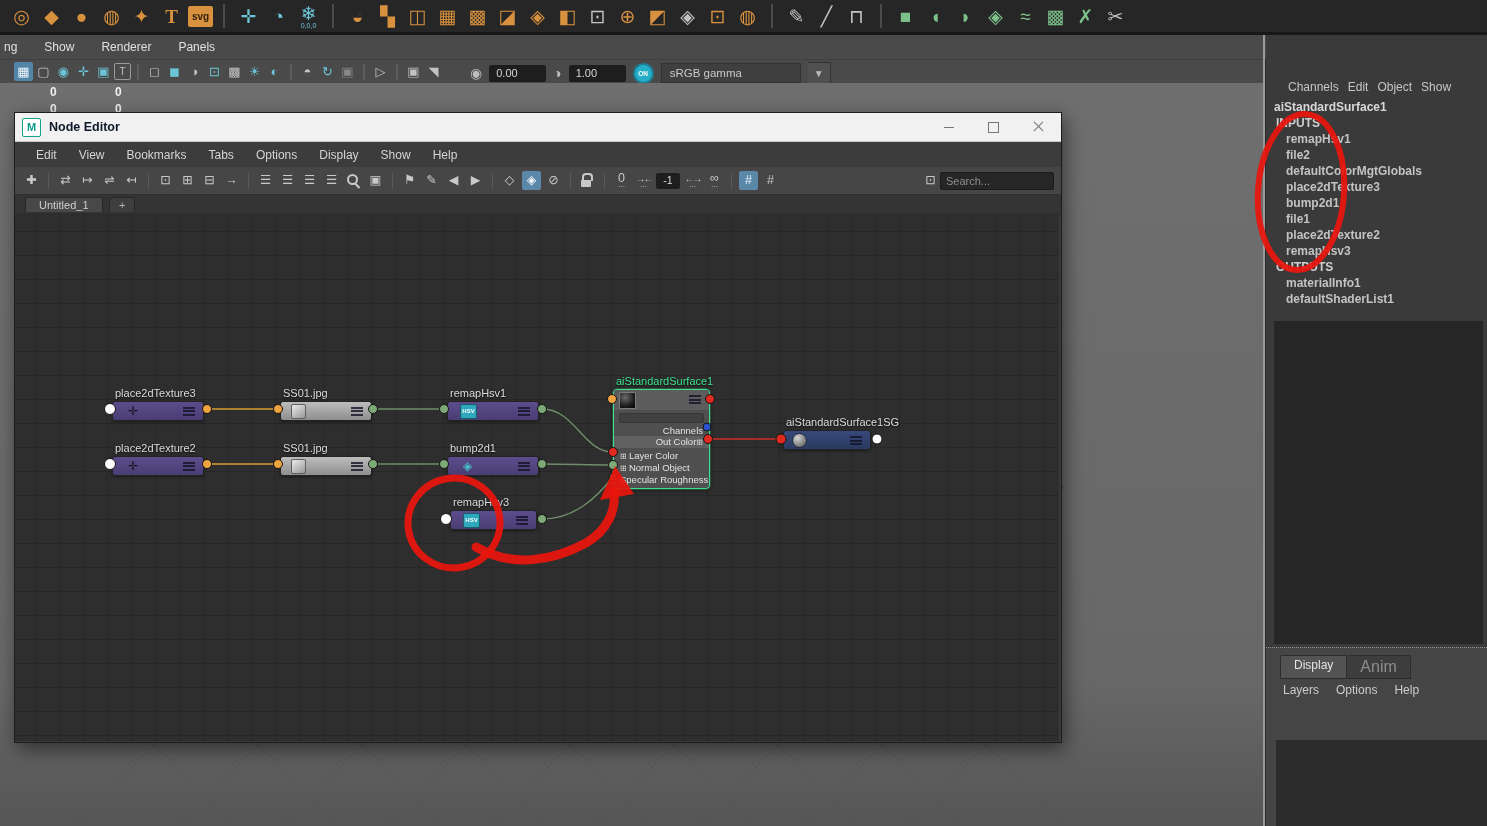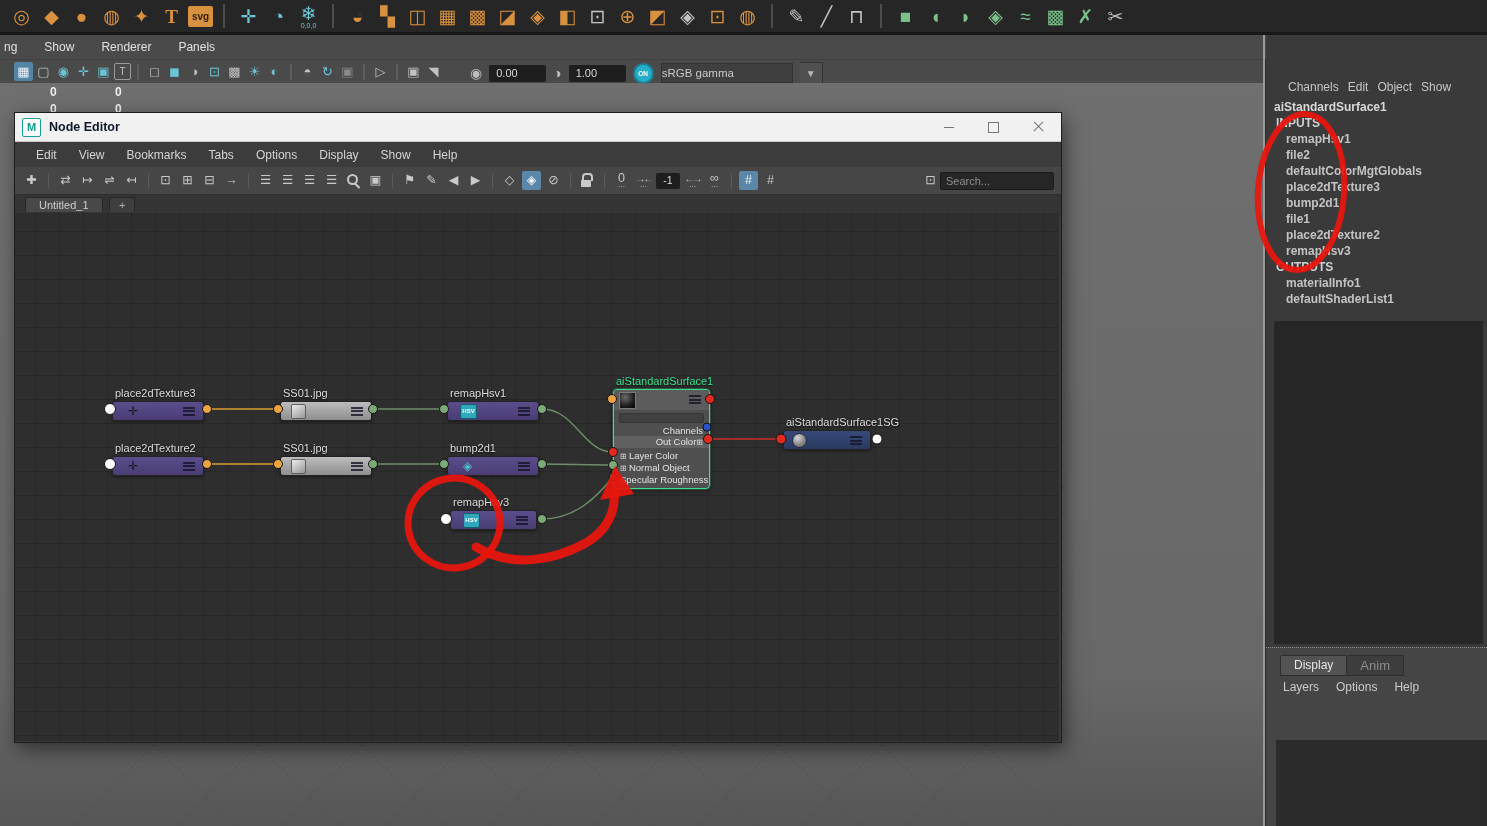--- a/index.html
+++ b/index.html
@@ -28,21 +28,21 @@
   #vp-icons .sep{width:2px;height:16px;background:#5c5c5c;margin:0 5px;}
   #vp-icons .active{background:#5285a6;color:#eaf4fa;border-radius:2px;}
   #vp-icons .boxed{border:1px solid #9a9a9a;color:#c2c2c2;font-size:10px;width:15px;height:15px;border-radius:2px;}
   #render-controls{position:absolute;left:470px;top:2px;display:flex;align-items:center;gap:7px;}
   #render-controls .rc-ic{color:#bdbdbd;font-size:14px;}
   .rc-box{background:#1e1e1e;color:#d6d6d6;font-size:11px;width:50px;height:17px;display:flex;align-items:center;
           padding-left:7px;border-radius:2px;}
   #on-badge{width:17px;height:17px;border-radius:50%;background:#25aec8;border:2px solid #1c7f94;color:#fff;
             font-size:6.5px;font-weight:bold;display:flex;align-items:center;justify-content:center;}
   #vt-select{width:130px;height:18px;background:#3f3f3f;border:1px solid #323232;color:#c9c9c9;font-size:11.5px;
-             display:flex;align-items:center;}
+             display:flex;align-items:center;padding-left:8px;}
   #vt-arrow{width:22px;height:20px;background:#505050;color:#b9b9b9;font-size:10px;display:flex;align-items:center;
             justify-content:center;border:1px solid #323232;border-left:none;}
   
   #viewport{position:absolute;left:0;top:83px;width:1265px;height:743px;
             background:linear-gradient(180deg,#6f6f6f 0%,#6a6a6a 55%,#686868 80%,#565656 100%);}
   .hud{position:absolute;color:#f0f0f0;font-size:12px;font-weight:bold;}
   #vp-arrow{position:absolute;left:1057px;top:398px;color:#474747;font-size:11px;}
   #ground{position:absolute;left:0;top:655px;width:1265px;height:88px;}
   #ground line{stroke:#4e4e4e;stroke-width:1;stroke-dasharray:2 3;}
   
@@ -140,21 +140,21 @@
   .cb-rows{position:absolute;left:0;top:64px;right:0;}
   .cb-row{line-height:16px;font-size:12px;font-weight:bold;white-space:nowrap;}
   .cb-row .obj{padding-left:8px;color:#d8d8d8;}
   .cb-row .section{padding-left:10px;color:#cfcfcf;}
   .cb-row .item{padding-left:20px;color:#c3c3c3;}
   .cb-darkbox{position:absolute;left:8px;top:286px;width:209px;height:323px;background:#262626;}
   .layer-area{position:absolute;left:0;top:612px;right:0;bottom:0;background:#454545;border-top:1px dotted #909090;}
   .lt-tabs{margin:7px 0 0 14px;display:flex;}
   .lt-tab-active{background:#535353;border:1px solid #2c2c2c;color:#e4e4e4;font-size:12px;padding:2px 13px;
                  border-radius:2px 2px 0 0;}
-  .lt-tab{background:#3d3d3d;border:1px solid #2c2c2c;border-left:none;color:#8d8d8d;font-size:13px;padding:2px 13px;
+  .lt-tab{background:#3d3d3d;border:1px solid #2c2c2c;border-left:none;color:#8d8d8d;font-size:16px;padding:2px 13px;
           border-radius:2px 2px 0 0;}
   .lt-menus{margin-top:4px;padding-left:17px;display:flex;gap:17px;}
   .lt-menus .mitem{padding:0;font-size:12px;color:#cbcbcb;text-align:right;}
   .lt-dark{position:absolute;left:10px;top:92px;right:0;bottom:0;background:#2b2b2b;}
   
   #annotations{position:absolute;left:0;top:0;z-index:40;pointer-events:none;}
   .red-draw{stroke:#e8150d;fill:none;stroke-linecap:round;opacity:.93;}
 </style>
 </head>
 <body>

